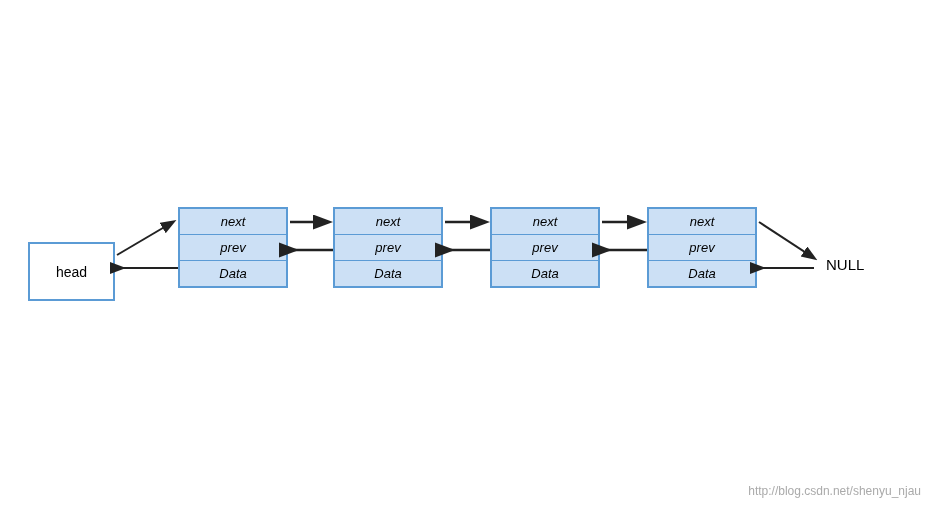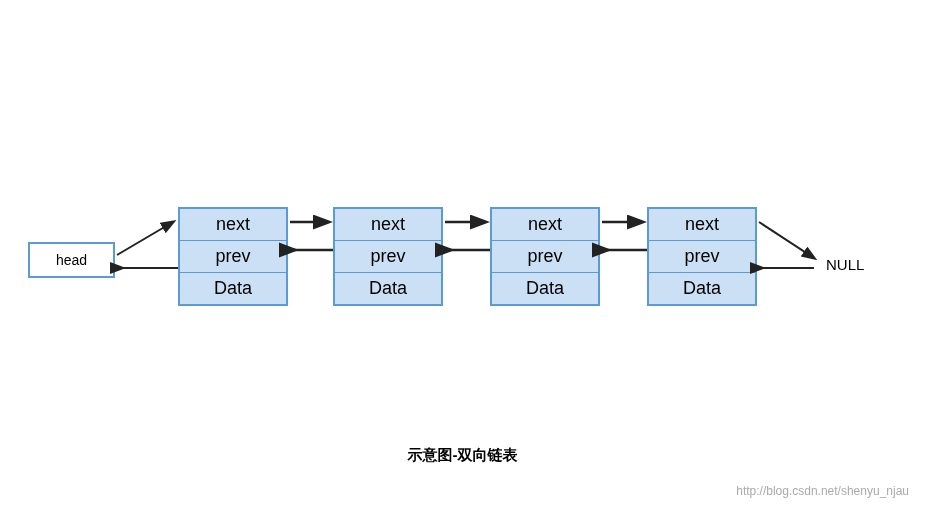--- a/index.html
+++ b/index.html
@@ -18,21 +18,21 @@
       width: 925px;
       height: 520px;
     }
 
     
     .head-node {
       position: absolute;
       left: 28px;
       top: 242px;
       width: 87px;
-      height: 36px;
+      height: 59px;
       border: 2px solid #5b9bd5;
       background: #fff;
       display: flex;
       align-items: center;
       justify-content: center;
       font-size: 14px;
       color: #000;
     }
 
     
@@ -42,22 +42,23 @@
       border: 2px solid #5b9bd5;
       background: #cce0f5;
       display: flex;
       flex-direction: column;
     }
 
     .ll-node .cell {
       border-bottom: 1px solid #5b9bd5;
       padding: 5px 0;
       text-align: center;
-      font-size: 18px;
+      font-size: 13px;
       color: #000;
+      font-style: italic;
     }
     .ll-node .cell:last-child {
       border-bottom: none;
     }
 
     
     .arrows-svg {
       position: absolute;
       top: 0; left: 0;
       width: 925px;
@@ -73,21 +74,21 @@
       width: 100%;
       text-align: center;
       font-size: 15px;
       font-weight: bold;
       color: #000;
     }
 
     .watermark {
       position: absolute;
       bottom: 22px;
-      right: 16px;
+      right: 4px;
       font-size: 12px;
       color: #aaa;
     }
   </style>
 </head>
 <body>
 
 <div class="diagram-area">
 
   <div class="head-node">
@@ -146,21 +147,18 @@
 
     <line x1="602" y1="222" x2="642" y2="222" stroke="#222" stroke-width="2.5" marker-end="url(#arrowR)"></line>
 
     <line x1="647" y1="250" x2="607" y2="250" stroke="#222" stroke-width="2.5" marker-end="url(#arrowL)"></line>
 
     <line x1="759" y1="222" x2="814" y2="258" stroke="#222" stroke-width="2" marker-end="url(#arrowR)"></line>
 
     <line x1="814" y1="268" x2="762" y2="268" stroke="#222" stroke-width="2" marker-end="url(#arrowL)"></line>
   </svg>
 
-  <div class="caption">
-    <span>示意图-双向链表</span>
-  </div>
 
   <div class="watermark">
     <span>http://blog.csdn.net/shenyu_njau</span>
   </div>
 
 </div>
 
 </body></html>

